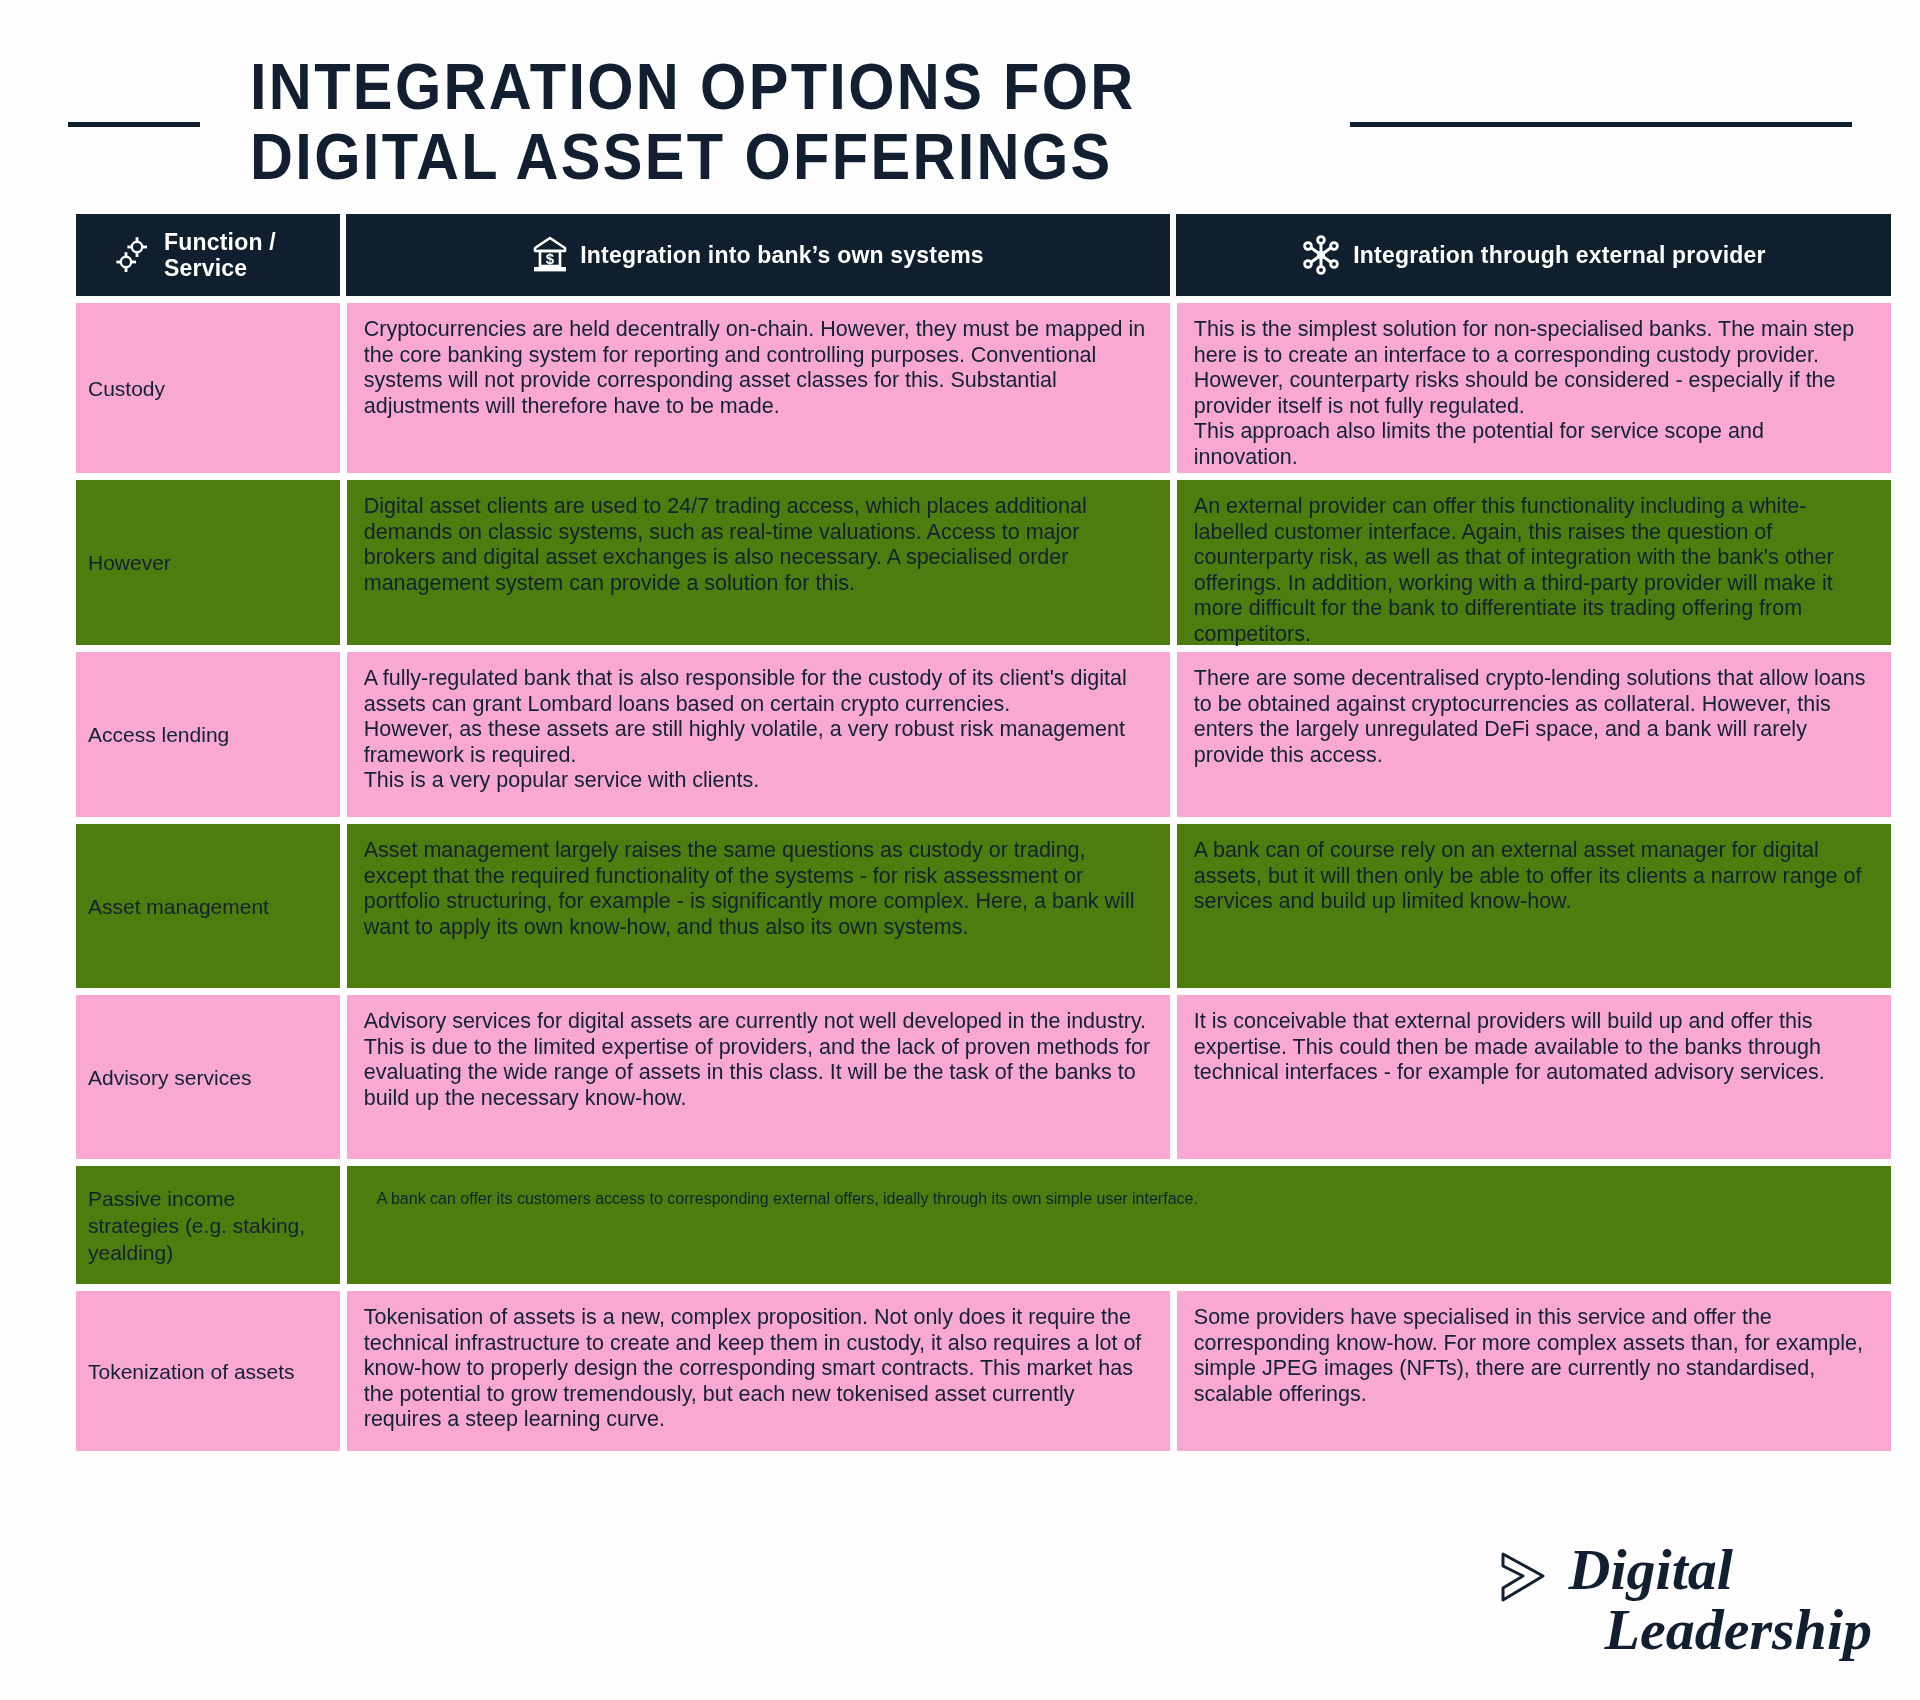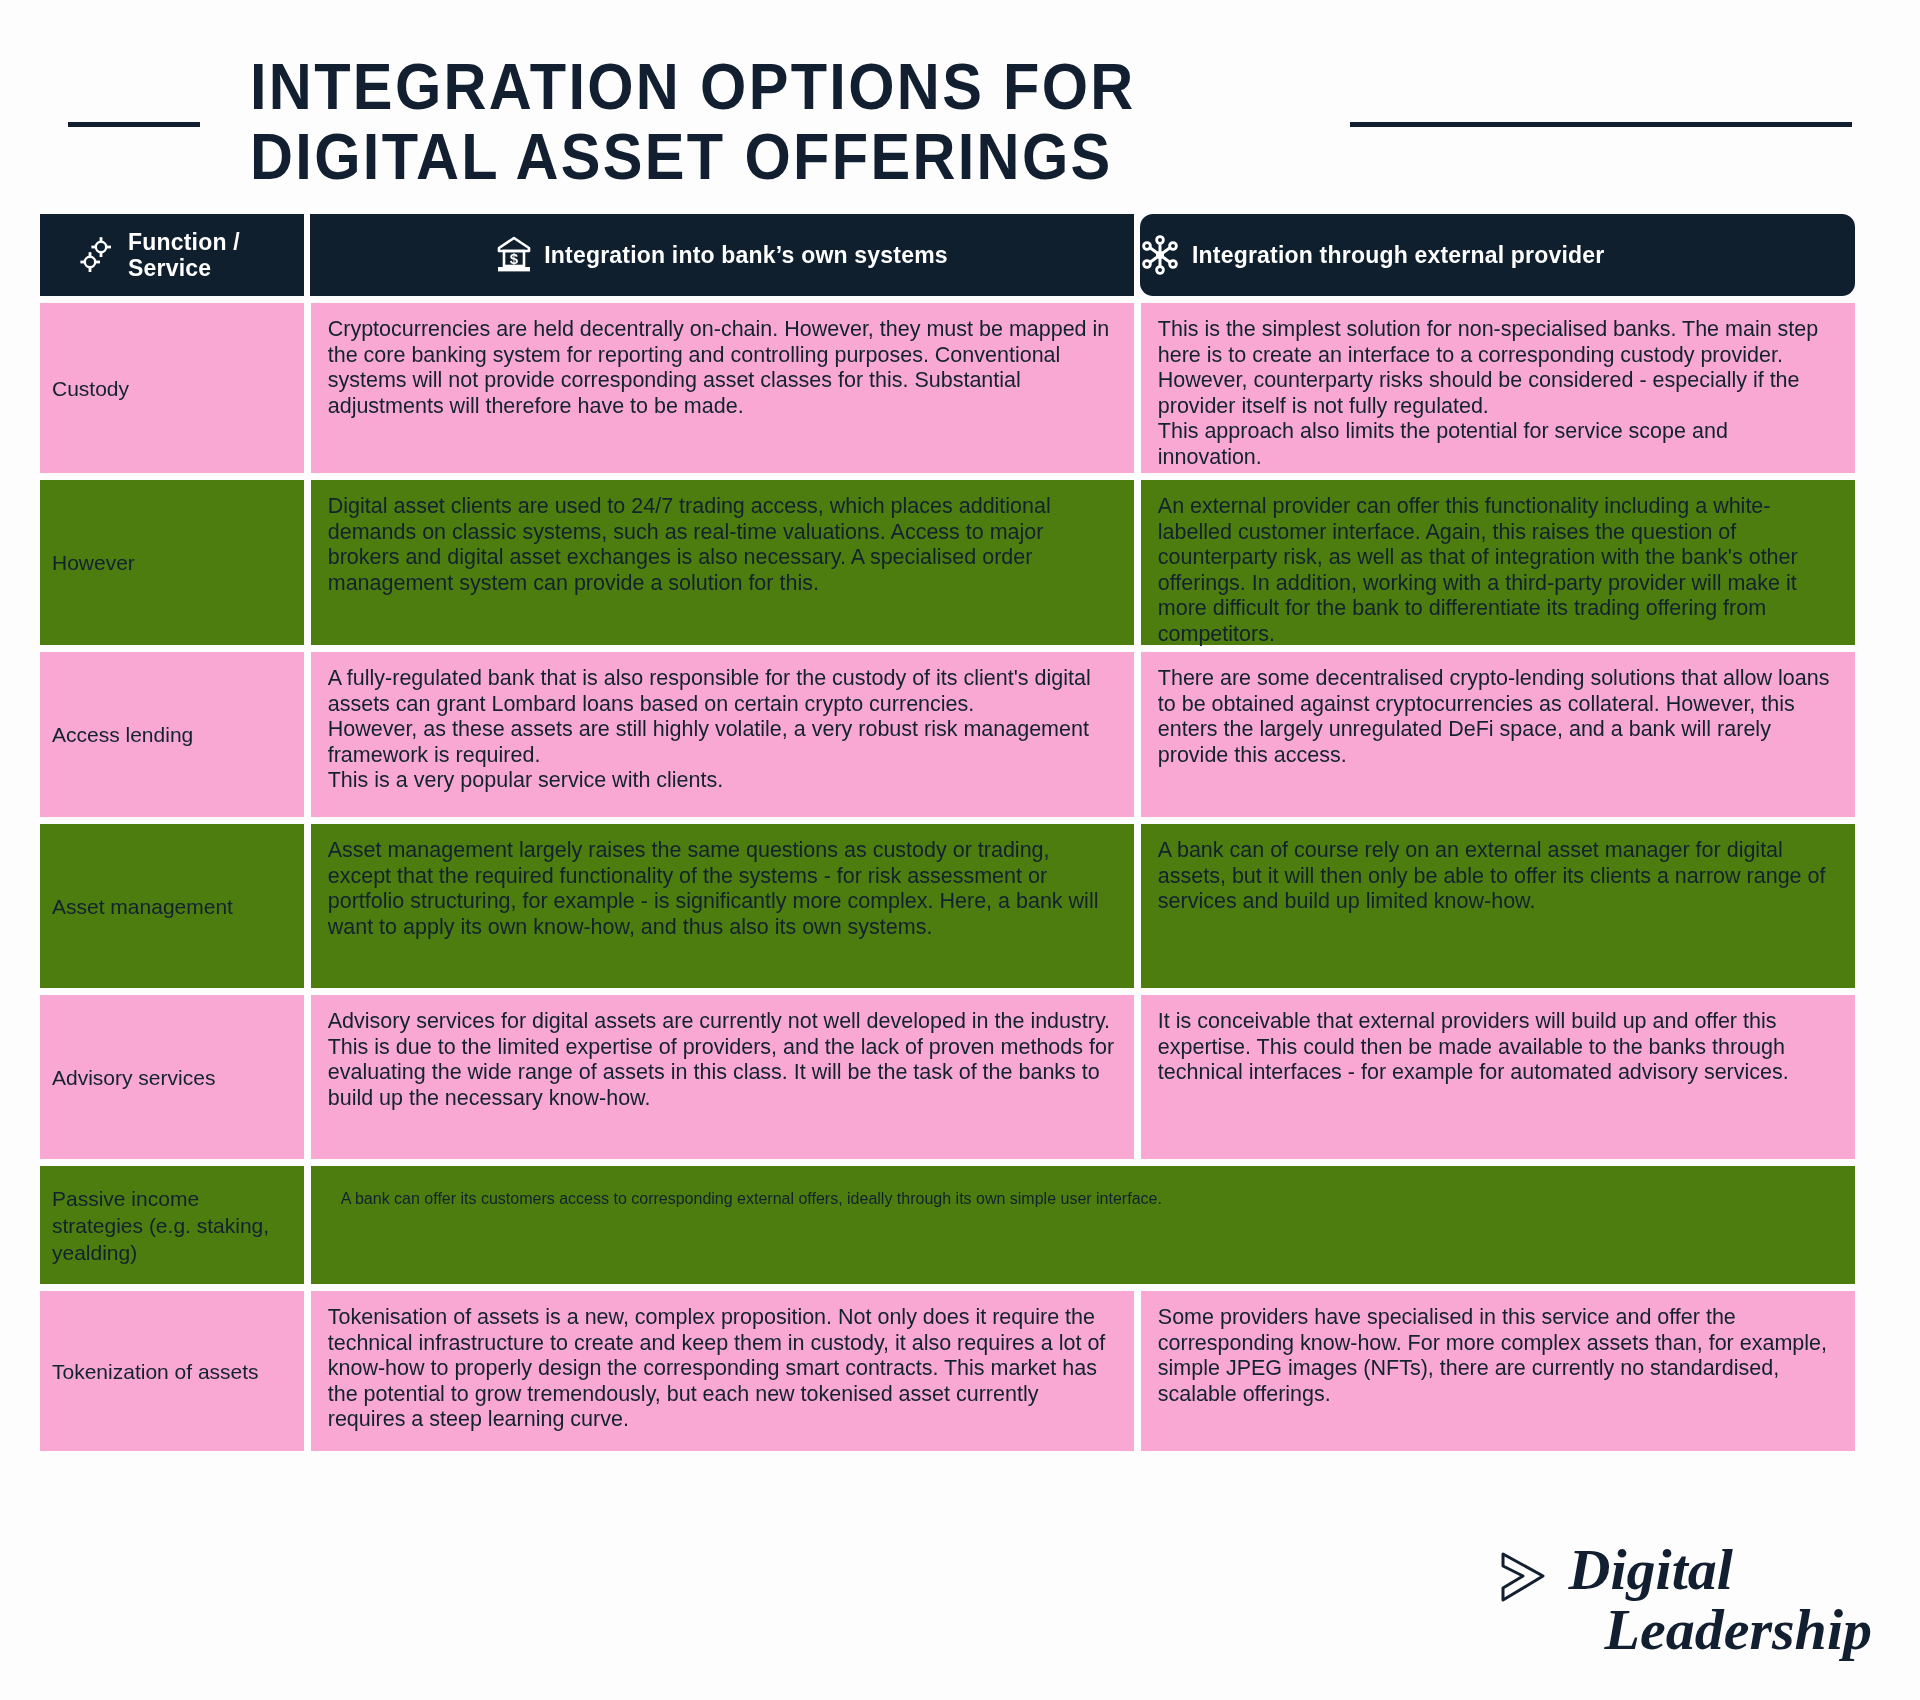--- a/index.html
+++ b/index.html
@@ -58,21 +58,21 @@
     letter-spacing: 2.5px;
     text-transform: uppercase;
     transform: scaleX(0.93);
     transform-origin: left top;
   }
   .title-line { display: block; white-space: nowrap; }
 
   
   .table {
     position: absolute;
-    left: 40px;
+    left: 76px;
     top: 214px;
     width: 1815px;
   }
 
   .thead {
     display: flex;
     gap: 6px;
     height: 82px;
     margin-bottom: 7px;
   }
@@ -92,22 +92,22 @@
     box-sizing: border-box;
   }
   .th-func .th-label { line-height: 26px; }
   .th-own {
     width: 824px;
     justify-content: center;
     box-sizing: border-box;
   }
   .th-ext {
     width: 715px;
+    justify-content: center;
     box-sizing: border-box;
-    border-radius: 13px;
   }
   .th-icon {
     display: inline-flex;
     align-items: center;
     justify-content: center;
     flex: 0 0 auto;
     margin-right: 12px;
   }
 
   .tbody { display: block; }

